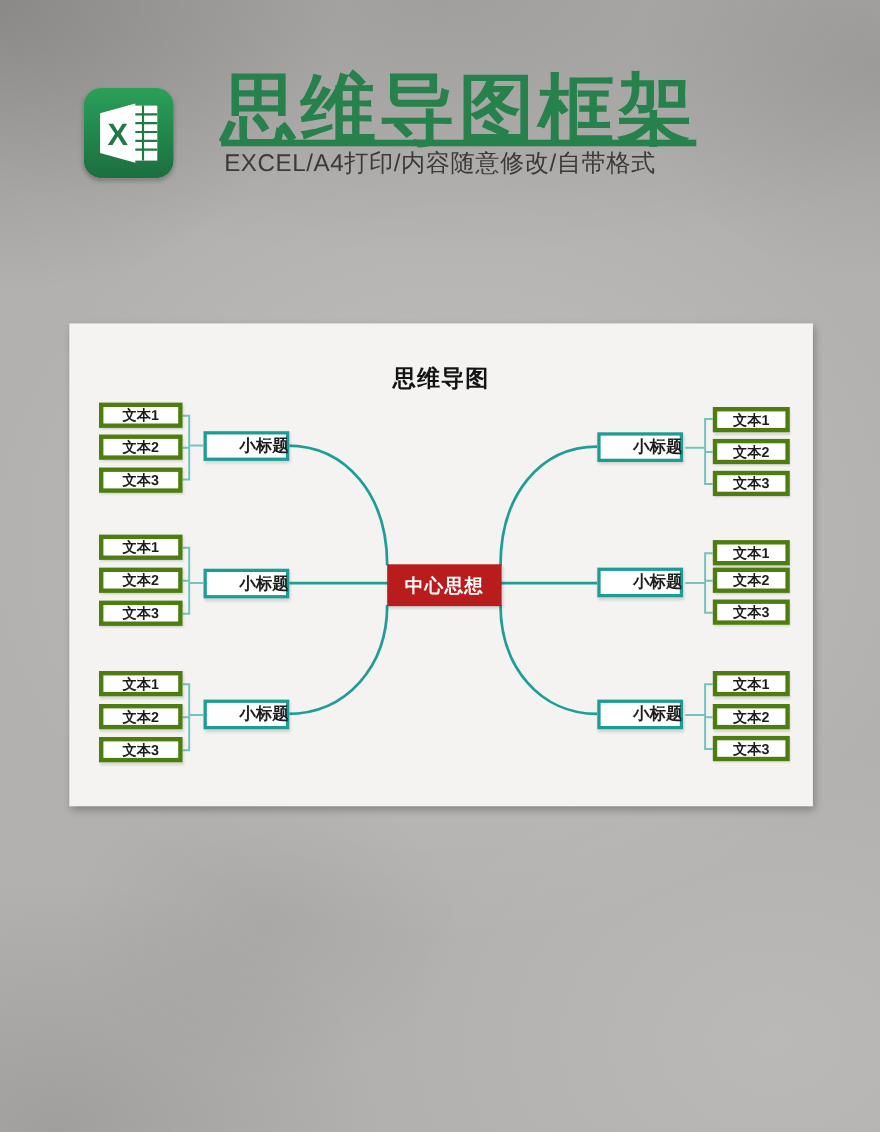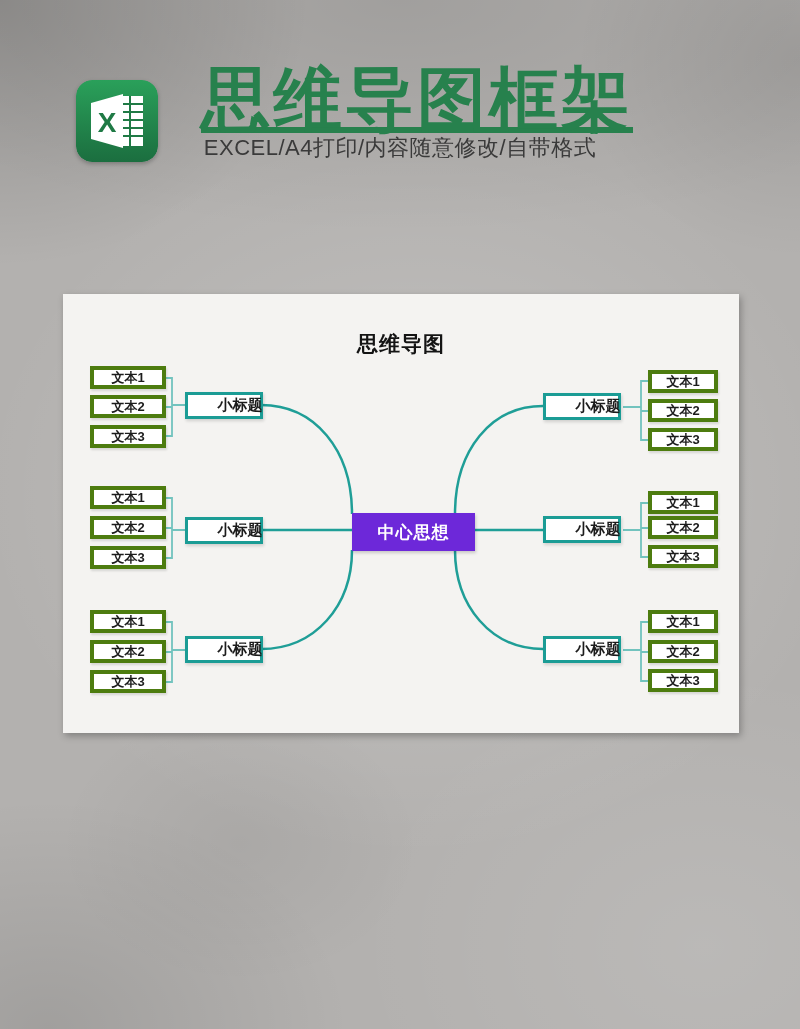--- a/index.html
+++ b/index.html
@@ -29,21 +29,21 @@
   .card-title{position:absolute;left:0;top:13px;width:676px;text-align:center;
     font-size:21px;font-weight:700;color:#141414;letter-spacing:1px;margin-top:23px;}
   .connectors{position:absolute;left:0;top:0;width:676px;height:439px;}
   .node{position:absolute;box-sizing:border-box;display:flex;align-items:center;
     justify-content:center;background:#ffffff;white-space:nowrap;}
   .leaf{width:76px;height:23px;border:4px solid #4d7c0f;font-size:13px;font-weight:700;
     color:#1c1c1c;box-shadow:1px 2px 2px rgba(0,0,0,0.12);}
   .leaf.r{width:70px;}
   .subtitle-box{width:78px;height:27px;border:3px solid #1b9c95;font-size:15px;
     font-weight:700;color:#1c1c1c;box-shadow:1px 2px 3px rgba(0,0,0,0.15);padding-left:32px;}
-  .center-node{left:289px;top:219px;width:123px;height:38px;background:#6d28d9;
+  .center-node{left:289px;top:219px;width:104px;height:38px;background:#b91c1c;
     color:#ffffff;font-size:17px;font-weight:700;letter-spacing:1px;
     box-shadow:1px 2px 3px rgba(0,0,0,0.18);}
 </style>
 </head>
 <body>
 
 <div class="excel-icon">
   <svg width="82" height="82" viewBox="0 0 82 82">
     <defs>
       <linearGradient id="g" x1="0" y1="0" x2="0" y2="1">

